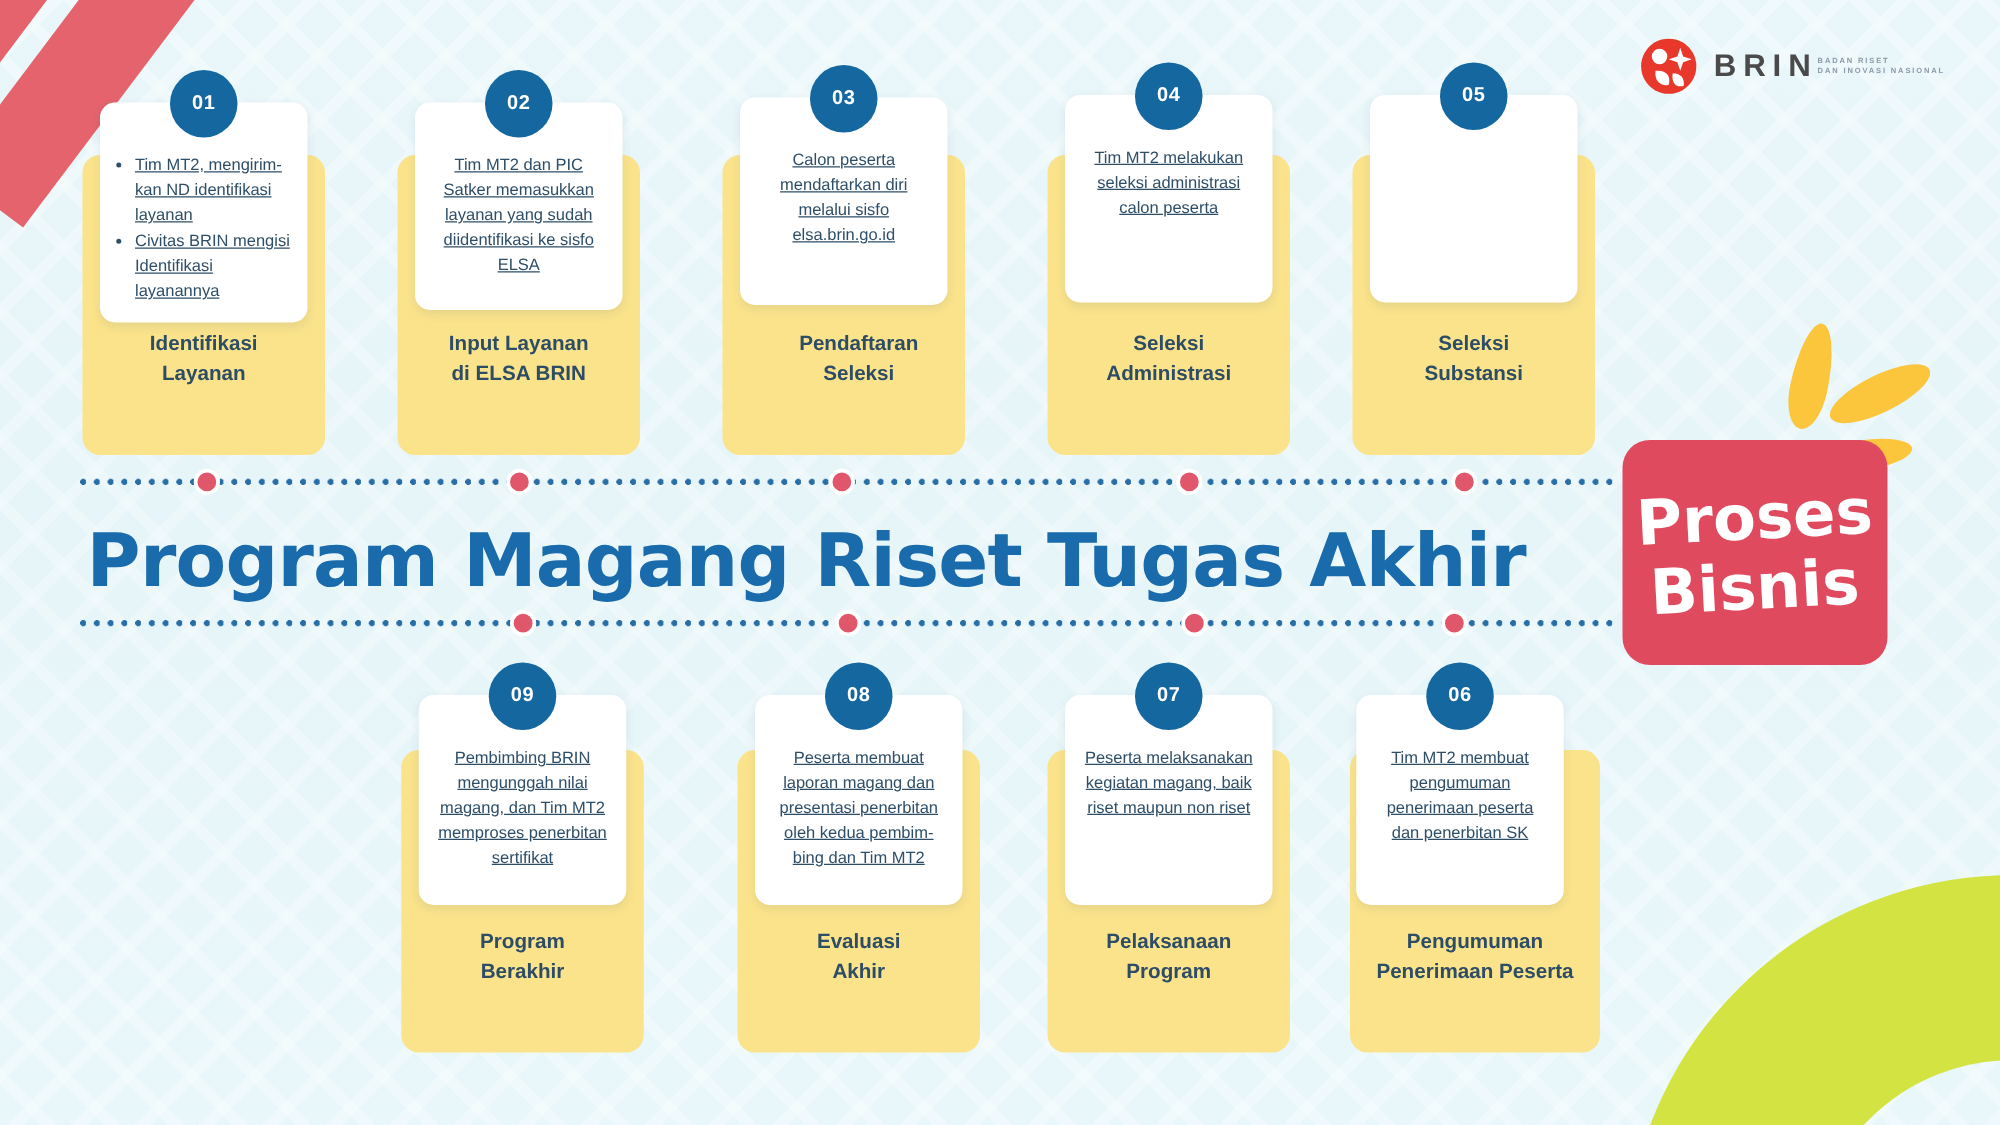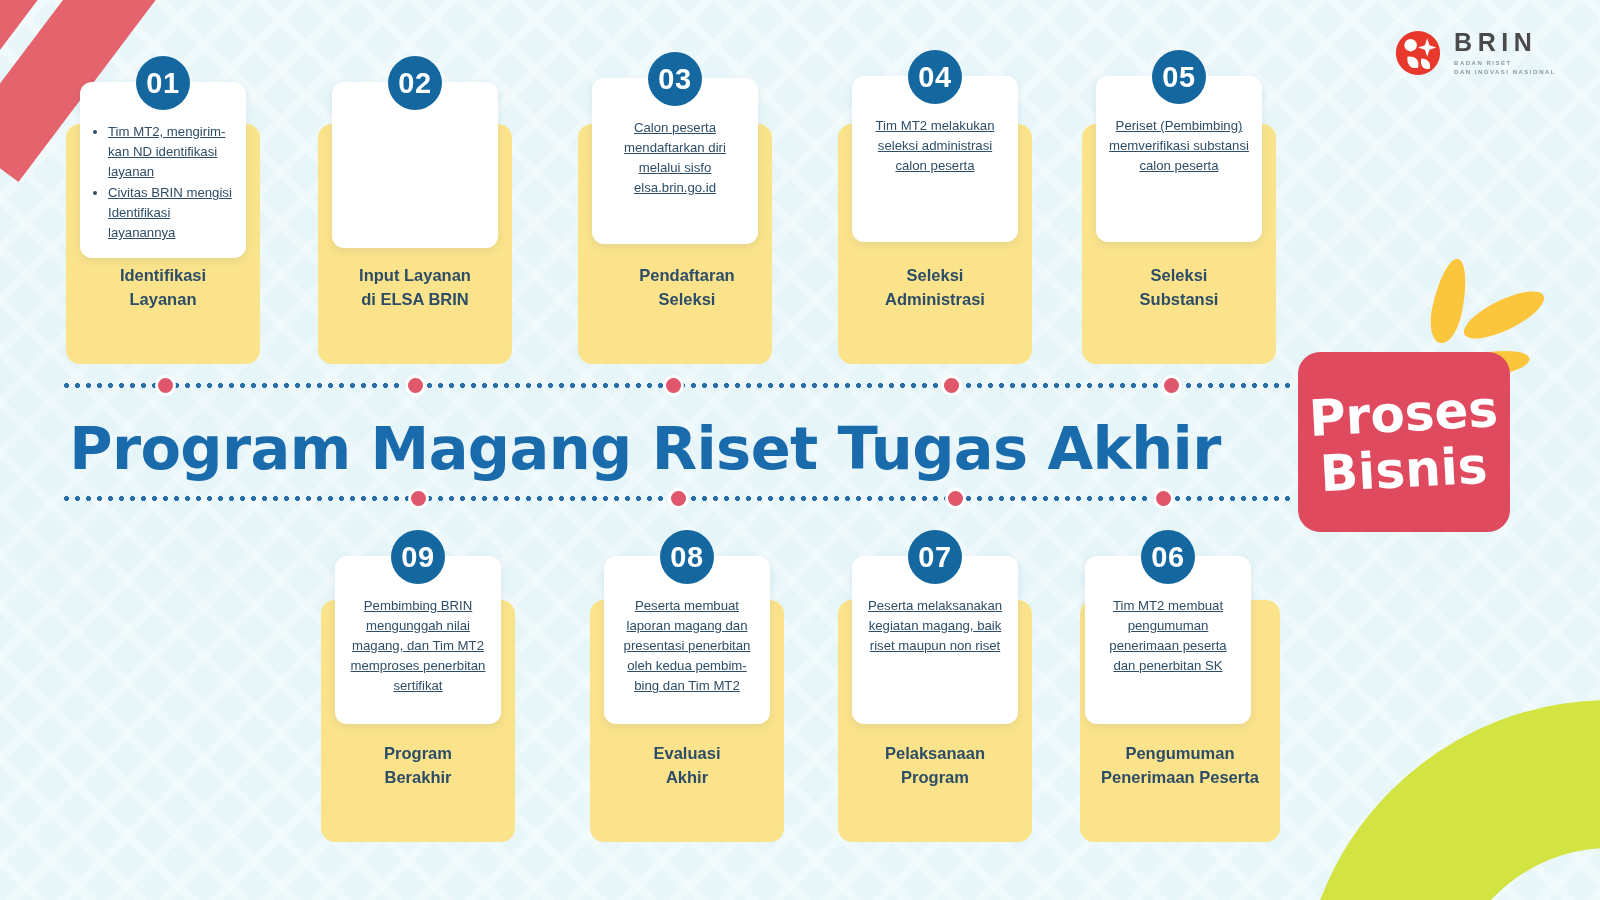--- a/index.html
+++ b/index.html
@@ -48,21 +48,21 @@
     z-index:1;
   }
 
   
   #brin-logo{
     position:absolute; right:44px; top:30px;
     display:flex; align-items:center; gap:13px;
     z-index:6;
   }
   #brin-mark{ width:46px; height:46px; display:block; }
-  .brin-text{ display:flex; flex-direction:column; justify-content:center; }
+  .brin-text{ display:flex; flex-direction:row; justify-content:center; }
   #brin-wordmark{
     font-size:25px; font-weight:bold; letter-spacing:5.5px;
     color:#4a4a4a; line-height:1; font-family:"Liberation Sans", sans-serif;
   }
   #brin-tagline{
     font-size:6px; letter-spacing:1.5px; color:#8b98a6;
     line-height:1.42; margin-top:4px; font-weight:bold;
   }
 
   
@@ -77,21 +77,21 @@
     position:relative; margin:0 auto; width:166px;
     background:#ffffff; border-radius:12px;
     box-shadow:0 3px 8px rgba(40,80,110,.10);
     z-index:2; padding:40px 12px 14px 12px;
   }
   .badge{
     position:absolute; top:-26px; left:50%; transform:translateX(-50%);
     width:54px; height:54px; border-radius:50%;
     background:#14679f; color:#fff;
     display:flex; align-items:center; justify-content:center;
-    font-size:29px; font-weight:bold; letter-spacing:.5px;
+    font-size:16px; font-weight:bold; letter-spacing:.5px;
     z-index:3;
   }
   .card-body{
     font-size:13.2px; line-height:1.52; color:#2e4e68;
     text-align:center;
     text-decoration:underline;
   }
   .card-body ul{ text-align:left; padding-left:16px; }
   .card-body li{ margin-bottom:1px; }
   .card-title{
@@ -194,20 +194,21 @@
   <div class="card-title" style="top:182px;">
     <div>Identifikasi</div>
     <div>Layanan</div>
   </div>
 </div>
 
 <div class="card" id="card-top-1" style="left:318px; top:82px;">
   <div class="card-yellow" style="top:42px; height:240px;"></div>
   <div class="card-white" style="min-height:166px;">
     <div class="badge">02</div>
+    <div class="card-body">Tim MT2 dan PIC Satker memasukkan layanan yang sudah diidentifikasi ke sisfo ELSA</div>
   </div>
   <div class="card-title" style="top:182px;">
     <div>Input Layanan</div>
     <div>di ELSA BRIN</div>
   </div>
 </div>
 
 <div class="card" id="card-top-2" style="left:578px; top:78px;">
   <div class="card-yellow" style="top:46px; height:240px;"></div>
   <div class="card-white" style="min-height:166px;">
@@ -229,21 +230,20 @@
   <div class="card-title" style="top:188px;">
     <div>Seleksi</div>
     <div>Administrasi</div>
   </div>
 </div>
 
 <div class="card" id="card-top-4" style="left:1082px; top:76px;">
   <div class="card-yellow" style="top:48px; height:240px;"></div>
   <div class="card-white" style="min-height:166px;">
     <div class="badge">05</div>
-    <div class="card-body">Periset (Pembimbing) memverifikasi substansi calon peserta</div>
   </div>
   <div class="card-title" style="top:188px;">
     <div>Seleksi</div>
     <div>Substansi</div>
   </div>
 </div>
 
 <div class="rail" id="rail-top" style="left:64px; top:383px; width:1230px;"></div>
 <div class="node" style="left:155px;  top:375px;"></div>
 <div class="node" style="left:405px;  top:375px;"></div>

